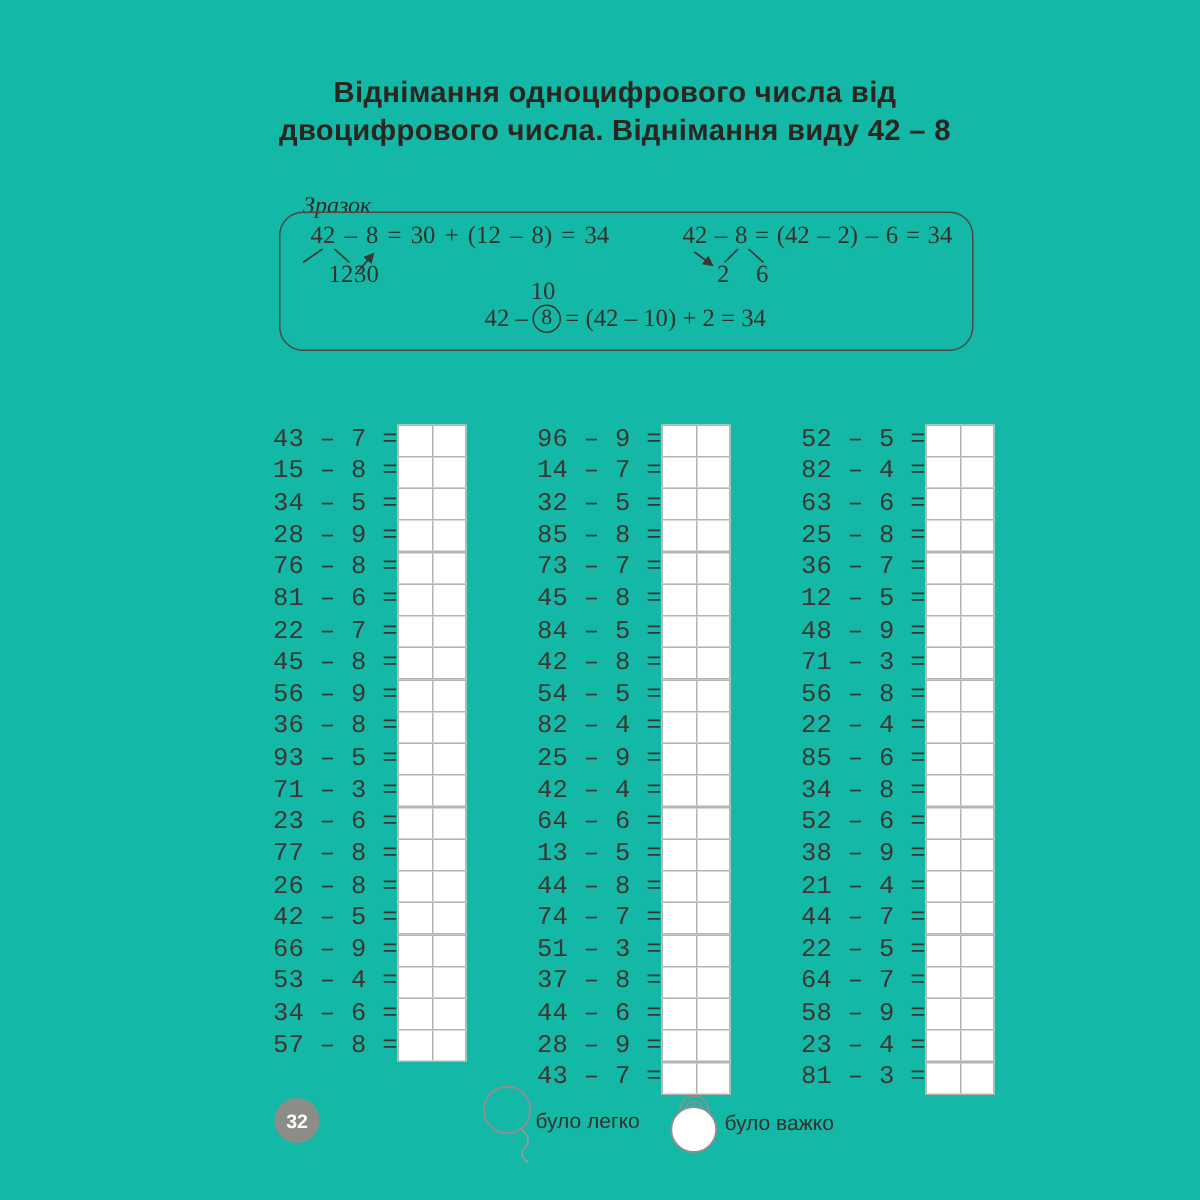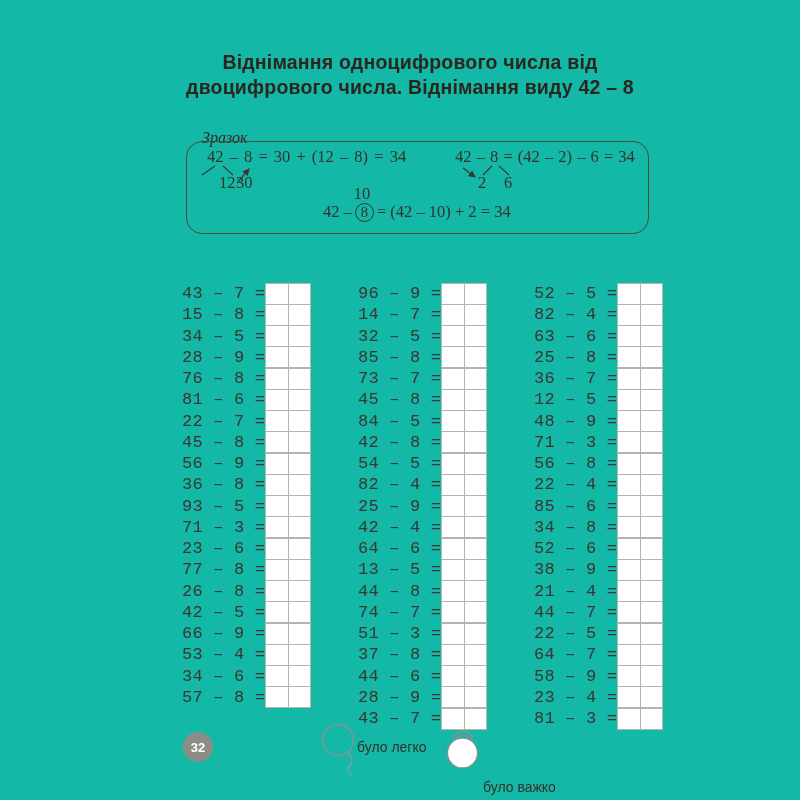--- a/index.html
+++ b/index.html
@@ -37,21 +37,21 @@
   .abox .cell:first-child{border-right:1px solid #b4b4b0;}
 
   .page-badge{position:absolute;left:183px;top:732px;width:30px;height:30px;border-radius:50%;
               background:#8d8d88;color:#ffffff;display:flex;align-items:center;justify-content:center;
               font-family:"Liberation Sans", sans-serif;font-weight:bold;font-size:13px;}
   .icon-svg{position:absolute;}
   .balloon-svg{left:320px;top:722px;}
   .kettlebell-svg{left:443px;top:722px;}
   .flabel{position:absolute;font-family:"Liberation Sans", sans-serif;font-size:14px;color:#34302b;}
   .easy-label{left:357px;top:739px;}
-  .hard-label{left:483px;top:740px;margin-top:39px;}
+  .hard-label{left:483px;top:740px;}
 </style>
 </head>
 <body>
 
 <div class="page">
 
   <h1 class="title">
     <span style="display:block">Віднімання одноцифрового числа від</span>
     <span style="display:block">двоцифрового числа. Віднімання виду 42 – 8</span>
   </h1>

